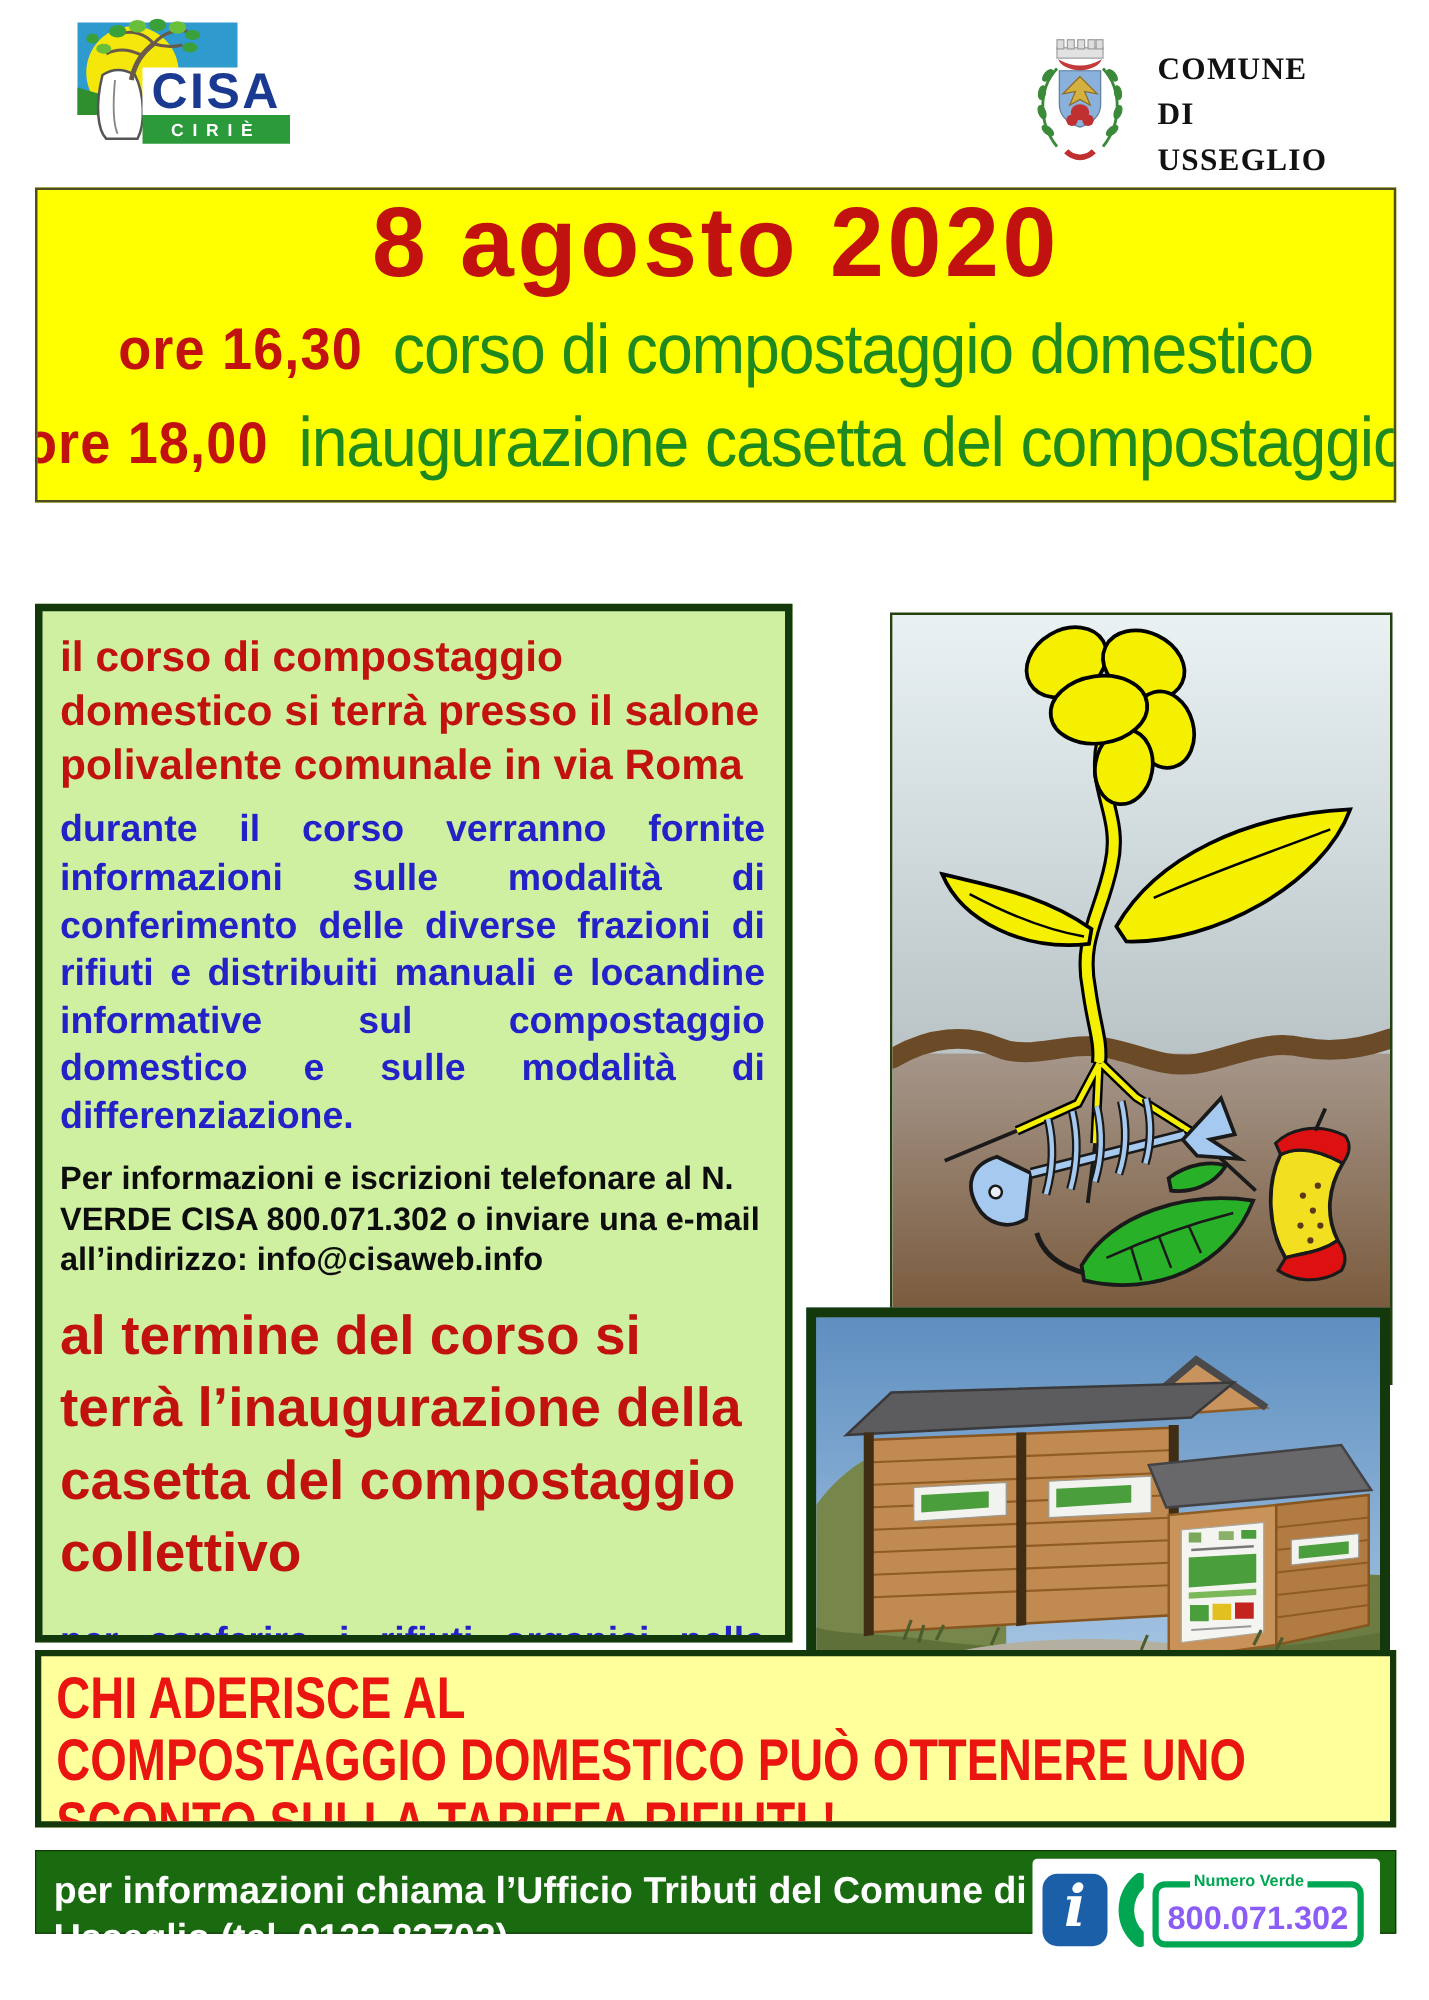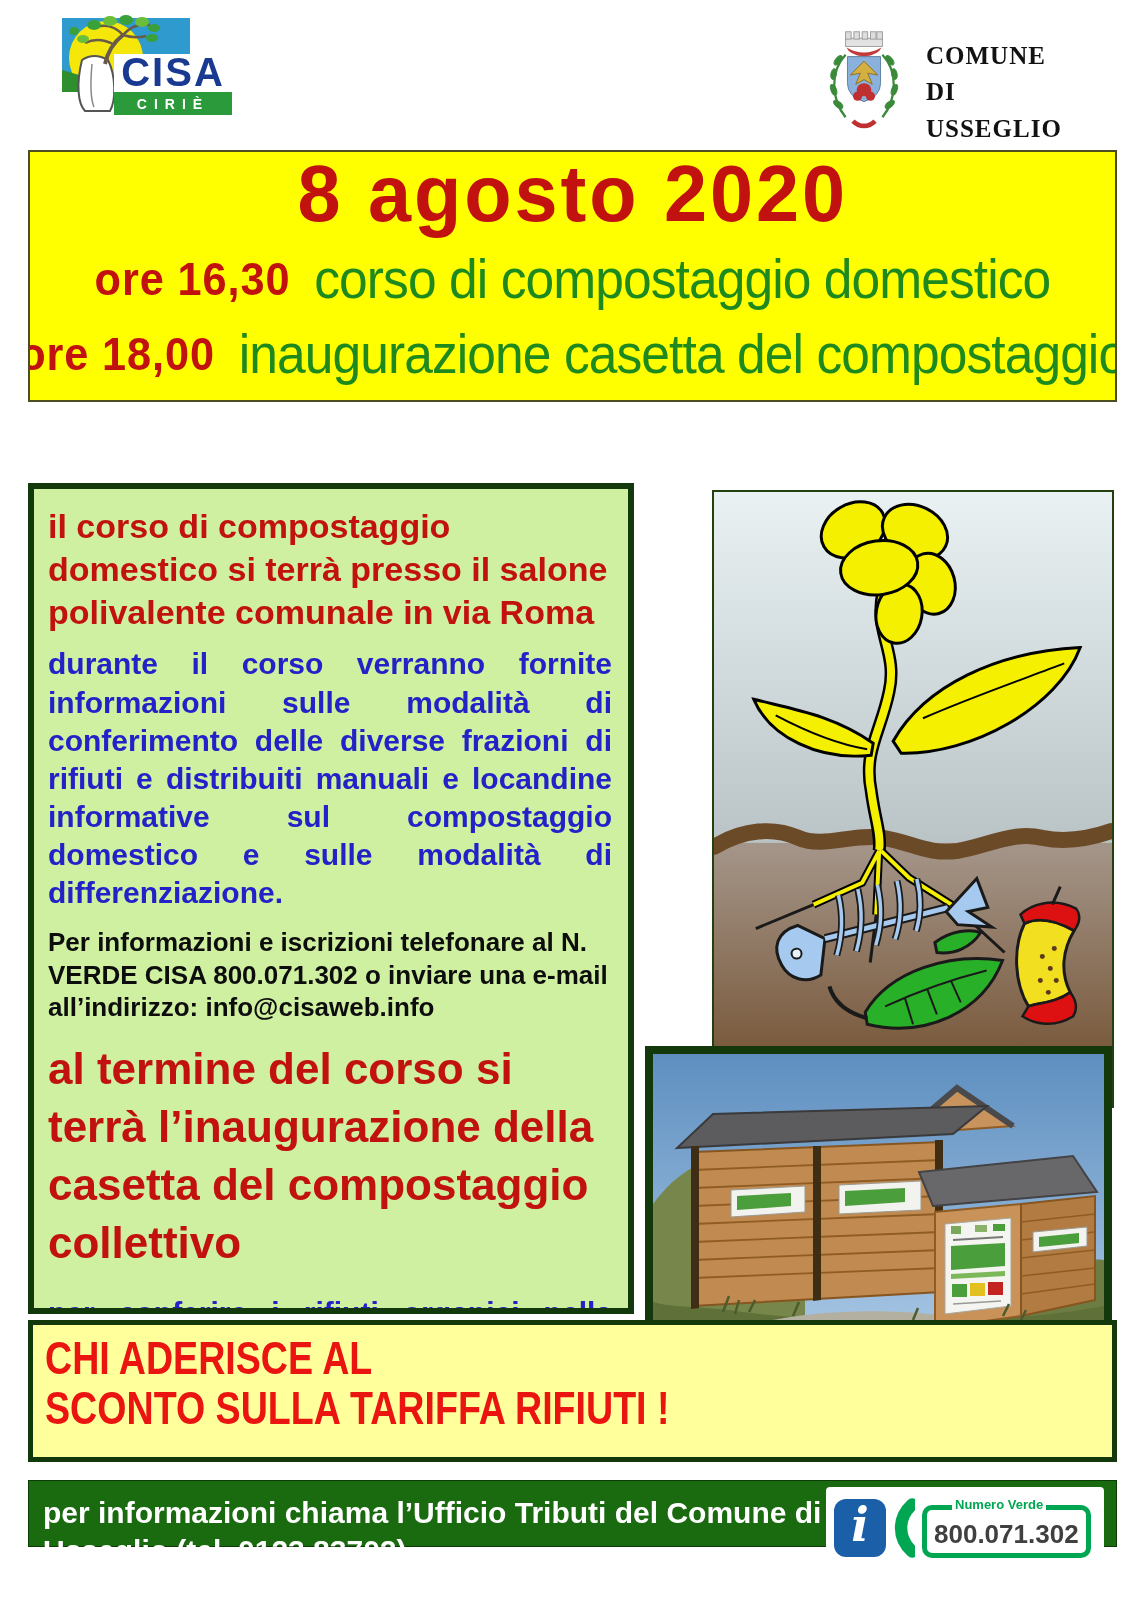--- a/index.html
+++ b/index.html
@@ -60,21 +60,21 @@
            border-radius:4px; display:flex; align-items:center; gap:7px;
            padding:0 8px; box-sizing:border-box; }
   .i-icon { width:52px; height:52px; flex:0 0 52px; background:#1a5fa8; border-radius:12px;
             color:#fff; font-family:"DejaVu Serif", serif; font-style:italic; font-weight:bold;
             font-size:46px; display:flex; align-items:center; justify-content:center; padding-bottom:6px; }
   .receiver { flex:0 0 22px; }
   .nv-box { position:relative; border:5px solid #00a651; border-radius:10px;
             padding:9px 7px 3px 7px; margin-top:6px; }
   .nv-label { position:absolute; top:-13px; left:1px; background:#fff; color:#00a651;
               font-size:13px; font-weight:bold; padding:0 3px; white-space:nowrap;margin-left:24px; }
-  .nv-number { font-size:26px; font-weight:bold; color:#404040; white-space:nowrap; }
+  .nv-number { font-size:26px; font-weight:bold; color:#8b5cf6; white-space:nowrap; }
 </style>
 </head>
 <body>
 
 <div class="page">
 
   <div class="cisa-logo">
     <svg viewBox="0 0 210 122">
       <rect x="36" y="4" width="128" height="74" fill="#2e9ace"></rect>
       <circle cx="80" cy="44" r="37" fill="#f6e70a"></circle>
@@ -305,20 +305,21 @@
           <polygon points="380,178 434,173 434,192 380,198" fill="#f2f2ee" stroke="#9a9a92"></polygon>
           <polygon points="386,183 426,179 426,189 386,193" fill="#4a9e3c"></polygon>
         </g>
       </g>
       <path d="M70,258 l6,-16 M82,260 l4,-14 M96,258 l6,-12 M140,262 l6,-14 M260,266 l5,-12 M350,262 l6,-12 M368,266 l5,-10" stroke="#4c5c2c" stroke-width="2.5" fill="none"></path>
     </svg>
   </div>
 
   <div class="discount">
     <div class="d-line"><span>CHI ADERISCE AL</span></div>
+    <div class="d-line"><span>COMPOSTAGGIO DOMESTICO PUÒ OTTENERE  UNO</span></div>
     <div class="d-line"><span>SCONTO  SULLA  TARIFFA  RIFIUTI  !</span></div>
   </div>
 
   <div class="footer">
     <div class="footer-text">
       <div>per informazioni chiama l’Ufficio Tributi del Comune di</div>
       <div>Usseglio (tel. 0123 83702)</div>
     </div>
     <div class="badge">
       <div class="i-icon">i</div>

